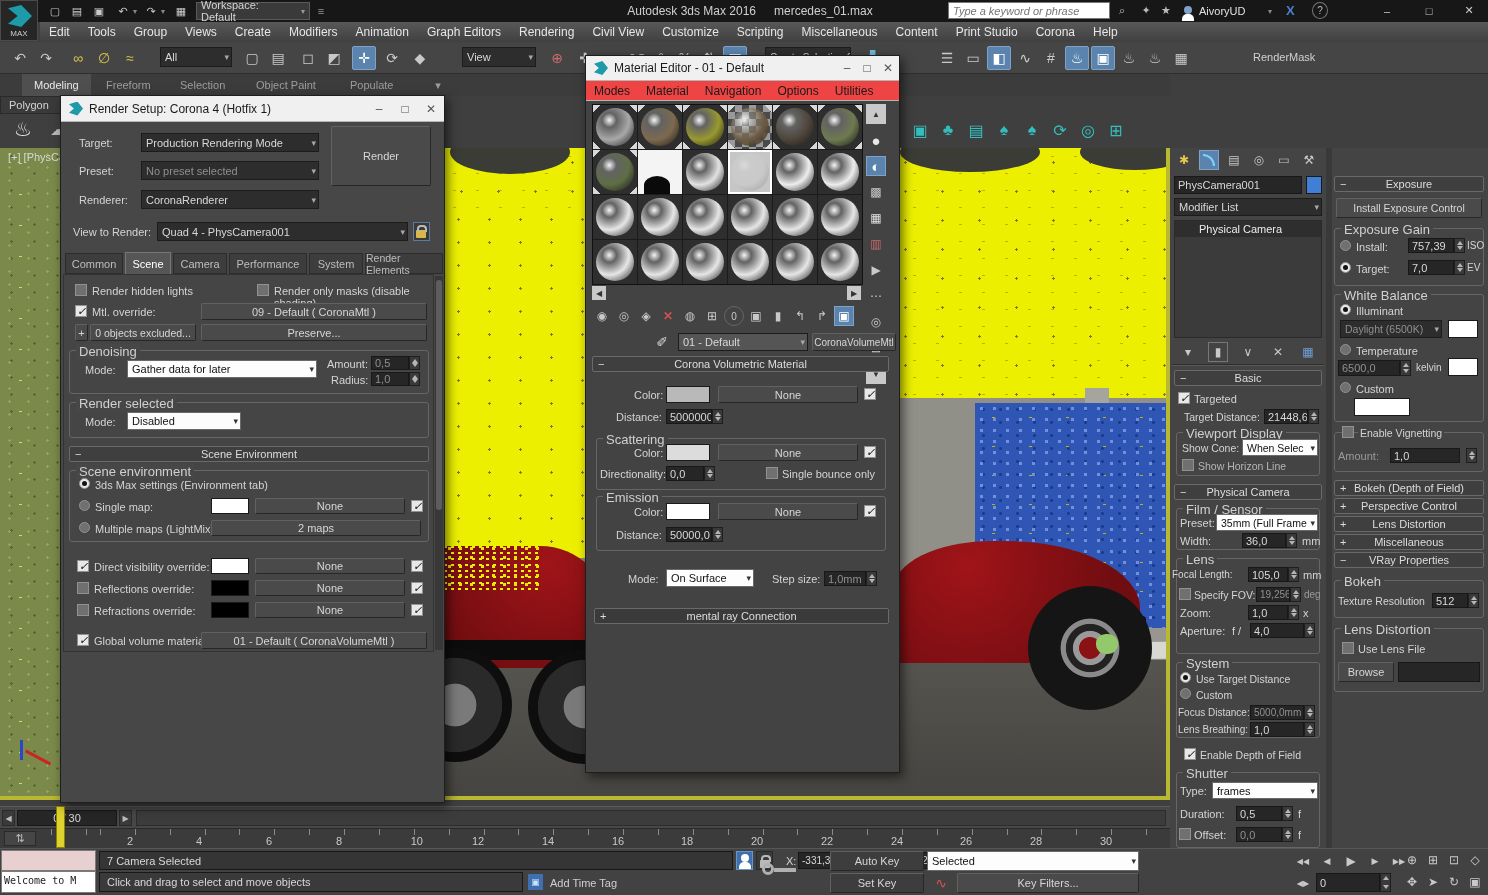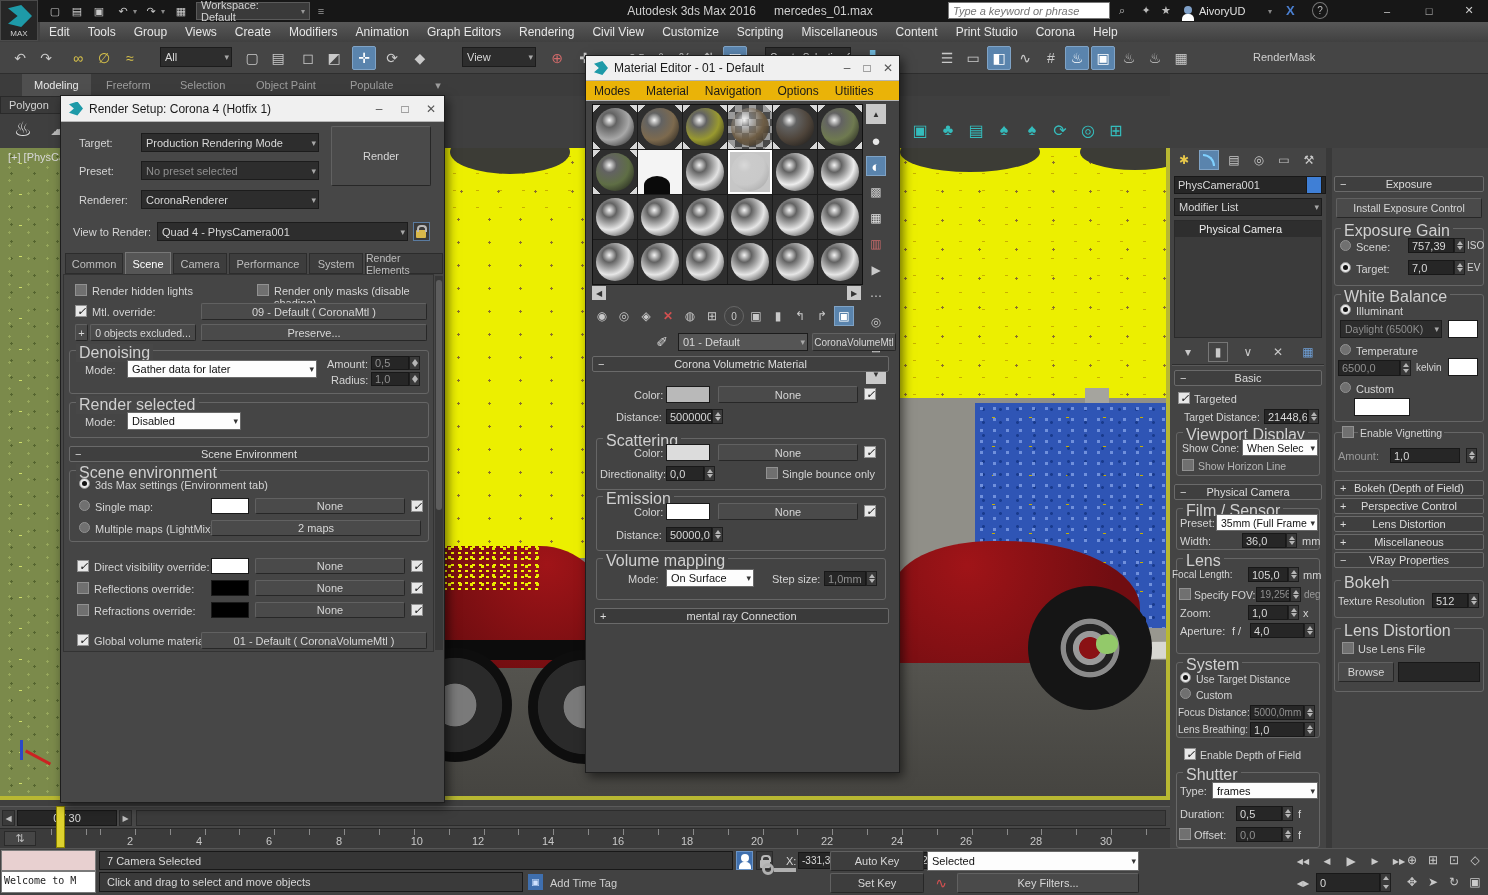--- a/index.html
+++ b/index.html
@@ -25,21 +25,21 @@
   .sp::before,.sp::after{content:"";position:absolute;left:2px;border-left:3px solid transparent;border-right:3px solid transparent}
   .sp::before{top:2px;border-bottom:4px solid #b5b5b5}
   .sp::after{bottom:2px;border-top:4px solid #b5b5b5}
   .cb{width:12px;height:12px;background:#707070;border:1px solid #919191;position:absolute}
   .cb.on{background:#e8e8e8}
   .cb.on::after{content:"✓";color:#111;font-size:11px;line-height:11px;position:absolute;left:1px;top:0}
   .rb{width:11px;height:11px;border-radius:50%;background:#707070;border:1px solid #919191;position:absolute}
   .rb.on{background:#e8e8e8}
   .rb.on::after{content:"";position:absolute;left:2px;top:2px;width:5px;height:5px;border-radius:50%;background:#111}
   .grp{border:1px solid #666;border-radius:3px;position:absolute}
-  .grp>b{position:absolute;top:-7px;left:6px;padding:0 3px;font-weight:normal;font-size:16px;color:#d0d0d0;white-space:nowrap}
+  .grp>b{position:absolute;top:-7px;left:6px;padding:0 3px;font-weight:normal;font-size:13px;color:#d0d0d0;white-space:nowrap}
   .rsd .grp>b{background:#474747}
   .me  .grp>b{background:#434343}
   .cp  .grp>b{background:#444}
   .roll{position:absolute;height:16px;background:#3f3f3f;border:1px solid #6a6a6a;border-radius:2px;
     color:#ddd;text-align:center;line-height:14px;font-size:11px}
   .roll>i{position:absolute;left:5px;top:0;font-style:normal}
   .flat{background:currentColor;border:1px solid #1a1a1a;position:absolute}
   .wtitle{background:#f0f0f0;color:#1a1a1a;border-bottom:1px solid #b5b5b5;position:absolute;display:flex;align-items:center;font-size:12px}
   .wbtn{color:#555;font-size:12px;width:26px;text-align:center}
   .mlogo{width:14px;height:14px;background:#1e9aa8;clip-path:polygon(0 20%,60% 0,100% 50%,60% 100%,0 80%,35% 50%);margin:0 6px 0 8px}
@@ -234,21 +234,21 @@
 
   <i class="g ab mini" style="left:4px;top:2px;color:#e8c84a">✱</i>
   <div class="ab mini sel" style="left:29px;top:2px">
       <div style="width:12px;height:12px;border:2px solid #7fd0ff;border-radius:0 100% 0 0;border-left:none;border-bottom:none;margin:3px"></div>
     </div>
   <i class="g ab mini" style="left:54px;top:2px">▤</i>
   <i class="g ab mini" style="left:79px;top:2px">◎</i>
   <i class="g ab mini" style="left:104px;top:2px">▭</i>
   <i class="g ab mini" style="left:129px;top:2px">⚒</i>
 
-  <div class="fld ab" style="left:4px;top:28px;width:152px;height:18px">
+  <div class="fld ab" style="left:4px;top:28px;width:128px;height:18px">
       <span>PhysCamera001</span>
     </div>
   <i class="flat" style="left: 136px; top: 28px; width: 16px; height: 18px; color: rgb(63, 127, 214);"></i>
   <div class="dd" style="left:4px;top:50px;width:148px;height:18px">
       <span>Modifier List</span>
     </div>
 
   <div class="ab" style="left:4px;top:72px;width:148px;height:118px;background:#3b3b3b;border:1px solid #2a2a2a">
     <div class="r" style="height:16px;background:#2e2e2e;color:#ececec;padding-left:24px">
         <span>Physical Camera</span>
@@ -362,21 +362,21 @@
   <span class="ab" style="left:128px;top:681px">f</span>
 
   <div class="roll" style="left:164px;top:28px;width:150px"><i>−</i><span>Exposure</span></div>
   <div class="btn ab" style="left:166px;top:50px;width:146px;height:20px">
       <span style="font-size:10.5px">Install Exposure Control</span>
     </div>
   <div class="grp" style="left:164px;top:80px;width:150px;height:58px">
       <b>Exposure Gain</b>
     </div>
   <i class="rb ab" style="left:170px;top:92px"></i>
-  <span class="ab" style="left:186px;top:93px">Scene:</span>
+  <span class="ab" style="left:186px;top:93px">Install:</span>
   <div class="fld ab" style="left:238px;top:90px;width:46px;height:15px">
       <span>757,39</span>
     </div>
   <div class="sp" style="left:284px;top:90px;height:15px"></div>
   <span class="ab" style="left:297px;top:92px;font-size:10px">ISO</span>
   <i class="rb on ab" style="left:170px;top:114px"></i>
   <span class="ab" style="left:186px;top:115px">Target:</span>
   <div class="fld ab" style="left:238px;top:112px;width:46px;height:15px">
       <span>7,0</span>
     </div>
@@ -676,21 +676,21 @@
 
 <div class="ab me" style="left:585px;top:55px;width:315px;height:718px;background:#434343;border:1px solid #1e1e1e;box-shadow:3px 4px 10px rgba(0,0,0,.55);z-index:50">
   <div class="wtitle" style="left:0;top:0;width:313px;height:25px">
     <div class="mlogo"></div>
     <span>Material Editor - 01 - Default</span>
     <span style="flex:1"></span>
     <i class="g wbtn" style="width:20px">–</i>
     <i class="g wbtn" style="width:20px">□</i>
     <i class="g wbtn" style="width:22px">✕</i>
   </div>
-  <div class="ab r" style="left:0;top:25px;width:313px;height:20px;background:#eab308;color:#1a1a1a;font-size:12px;border-bottom:1px solid #b5b5b5">
+  <div class="ab r" style="left:0;top:25px;width:313px;height:20px;background:#ef4444;color:#1a1a1a;font-size:12px;border-bottom:1px solid #b5b5b5">
     <span style="padding:0 8px">Modes</span>
     <span style="padding:0 8px">Material</span>
     <span style="padding:0 8px">Navigation</span>
     <span style="padding:0 8px">Options</span>
     <span style="padding:0 8px">Utilities</span>
   </div>
   <div class="slots" style="left:6px;top:48px">
     <div class="slot used">
         <i class="ball" style="color: rgb(168, 168, 168);"></i>
       </div>
@@ -836,23 +836,20 @@
   <i class="flat" style="left: 80px; top: 447px; width: 44px; height: 17px; color: rgb(255, 255, 255);"></i>
   <div class="btn ab" style="left:132px;top:447px;width:140px;height:17px">
       <span>None</span>
     </div>
   <i class="cb on ab" style="left:278px;top:449px"></i>
   <span class="ab" style="left:30px;top:473px">Distance:</span>
   <div class="fld ab" style="left:80px;top:471px;width:46px;height:15px">
       <span>50000,0</span>
     </div>
   <div class="sp" style="left:126px;top:471px;height:15px"></div>
-  <div class="grp" style="left:10px;top:502px;width:290px;height:42px">
-      <b>Volume mapping</b>
-    </div>
   <span class="ab" style="left:42px;top:517px">Mode:</span>
   <div class="ddl" style="left:80px;top:513px;width:88px;height:18px">
       <span>On Surface</span>
     </div>
   <span class="ab" style="left:186px;top:517px">Step size:</span>
   <div class="fld dim ab" style="left:238px;top:515px;width:42px;height:15px">
       <span>1,0mm</span>
     </div>
   <div class="sp" style="left:280px;top:515px;height:15px"></div>
   <div class="roll" style="left:8px;top:552px;width:295px;background:#3a3a3a"><i>+</i><span>mental ray Connection</span></div>

